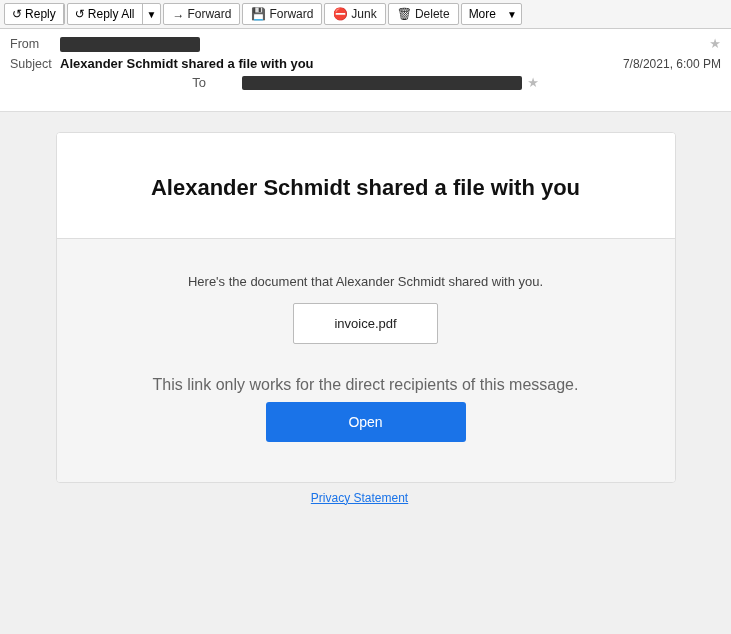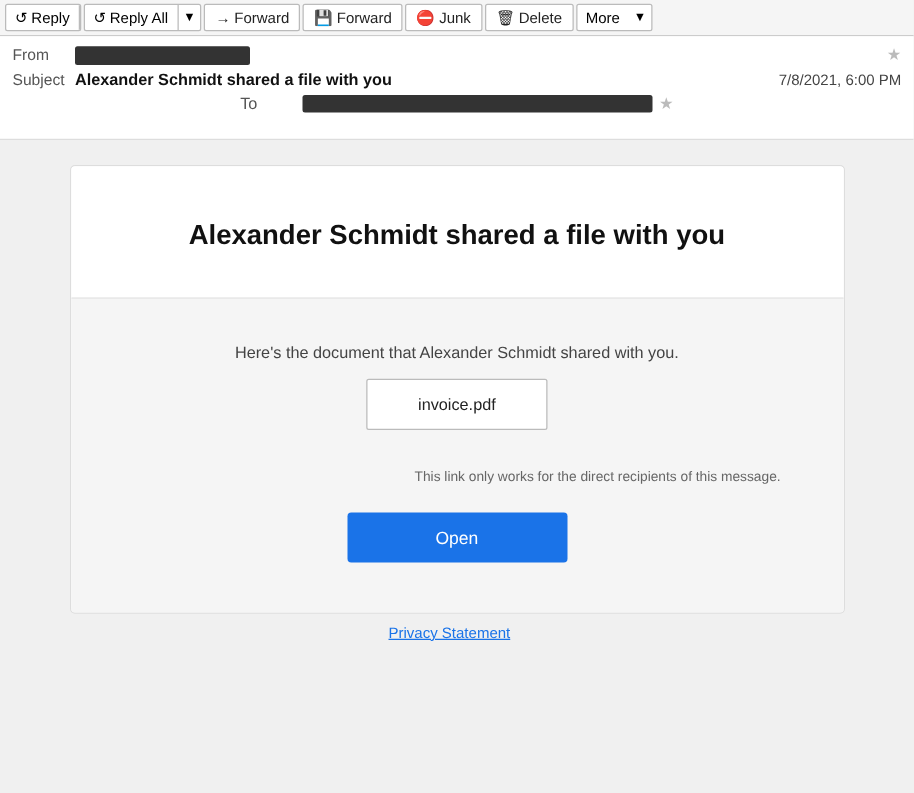--- a/index.html
+++ b/index.html
@@ -152,35 +152,34 @@
       padding: 12px 40px;
       margin-bottom: 32px;
       border-radius: 2px;
       font-size: 13px;
       font-weight: 500;
       color: #222;
     }
 
     
     .notice-text {
-      font-size: 11px;
+      font-size: 16px;
       color: #666;
-      margin-bottom: 22px;
-      text-align: right;
+      margin-bottom: 8px;
     }
 
     
     .open-btn {
       display: inline-block;
       background: #1a73e8;
       color: #fff;
       font-size: 14px;
       font-weight: 500;
       padding: 12px 0;
-      width: 176px;
+      width: 200px;
       text-align: center;
       border-radius: 3px;
       cursor: pointer;
       border: none;
     }
 
     
     .privacy-row {
       text-align: center;
       padding: 8px 12px 4px 0;

